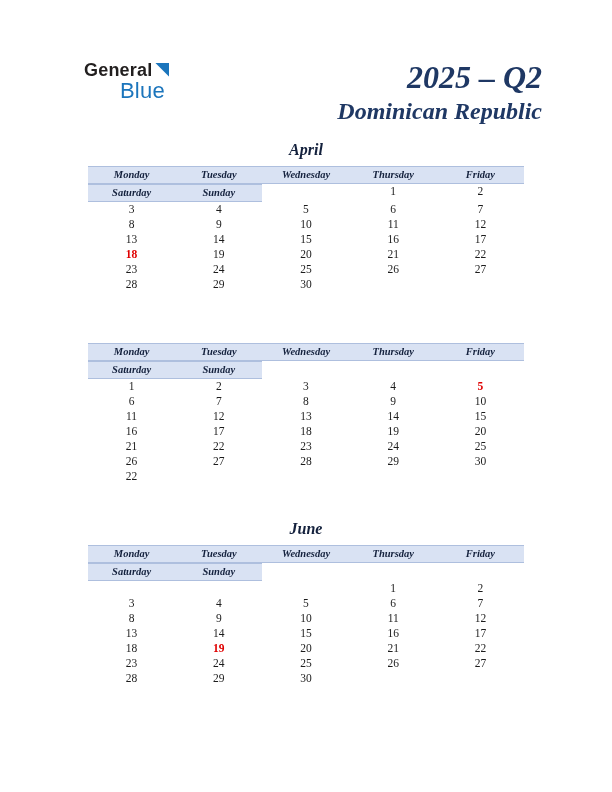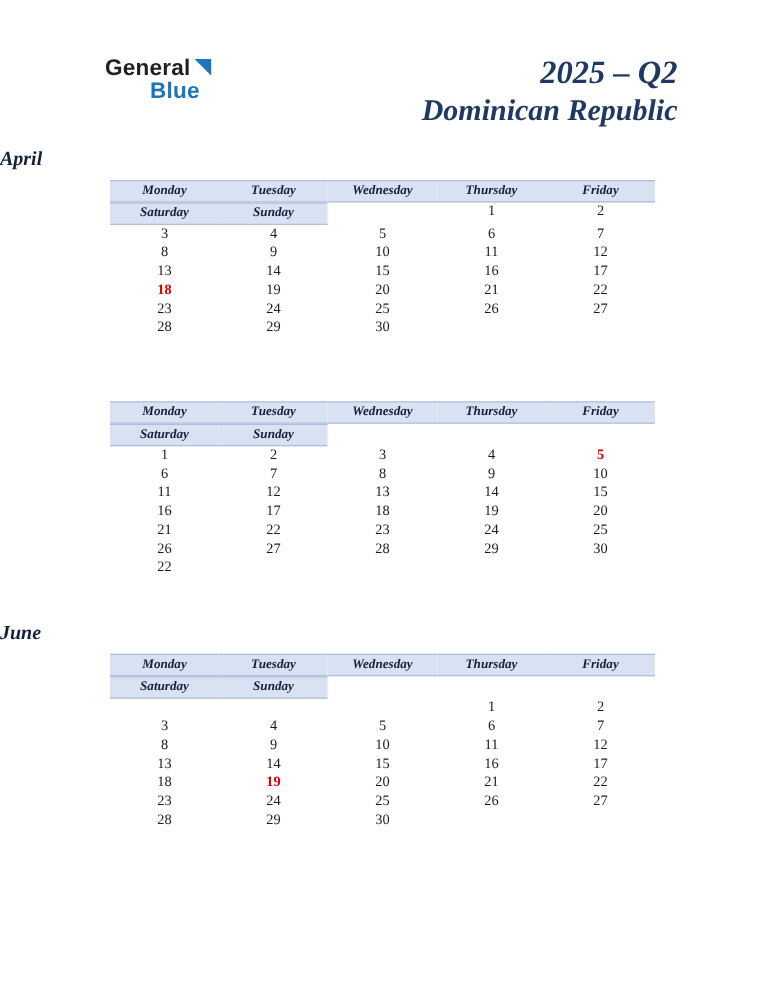--- a/index.html
+++ b/index.html
@@ -19,21 +19,21 @@
     height: 792px;
     overflow: hidden;
     background: #ffffff;
   }
 
   
   .top {
     display: flex;
     justify-content: space-between;
     align-items: flex-start;
-    padding: 44px 70px 0 84px;
+    padding: 60px 70px 0 84px;
     gap: 36px;
   }
   .logo { font-family: "Liberation Sans", sans-serif; }
   .logo-row1 {
     display: flex;
     align-items: flex-start;
     font-size: 18px;
     font-weight: bold;
     color: #221f1f;
     letter-spacing: 0.2px;
@@ -41,46 +41,47 @@
   .logo-triangle {
     display: inline-block;
     width: 14px;
     height: 14px;
     margin-left: 3px;
     margin-top: 3px;
     background: var(--logo-blue, #1b75bc);
     clip-path: polygon(100% 0, 100% 100%, 0 0);
   }
   .logo-row2 {
-    font-size: 18px;
-    font-weight: bold;
+    font-size: 22px;
+    font-weight: normal;
     color: var(--logo-blue, #1b75bc);
     margin-left: 36px;
     margin-top: -3px;
     letter-spacing: 0.2px;
   }
   .titles { text-align: right; color: var(--accent, #1f3864); }
   .main-title {
-    font-size: 26px;
+    font-size: 32px;
     font-weight: bold;
     font-style: italic;
     line-height: 1.1;
   }
   .sub-title {
     font-size: 24px;
     font-weight: bold;
     font-style: italic;
     margin-top: 3px;
   }
 
   
   #months { margin-top: 16px; }
   .month { margin-top: 36px; }
   .month:first-child { margin-top: 0; }
   .month-title {
+    text-align: center;
     font-size: 16px;
     font-weight: bold;
     font-style: italic;
     color: #14213d;
     margin-bottom: 7px;
   }
   .grid {
     width: 436px;
     margin: 0 auto;
     display: grid;

